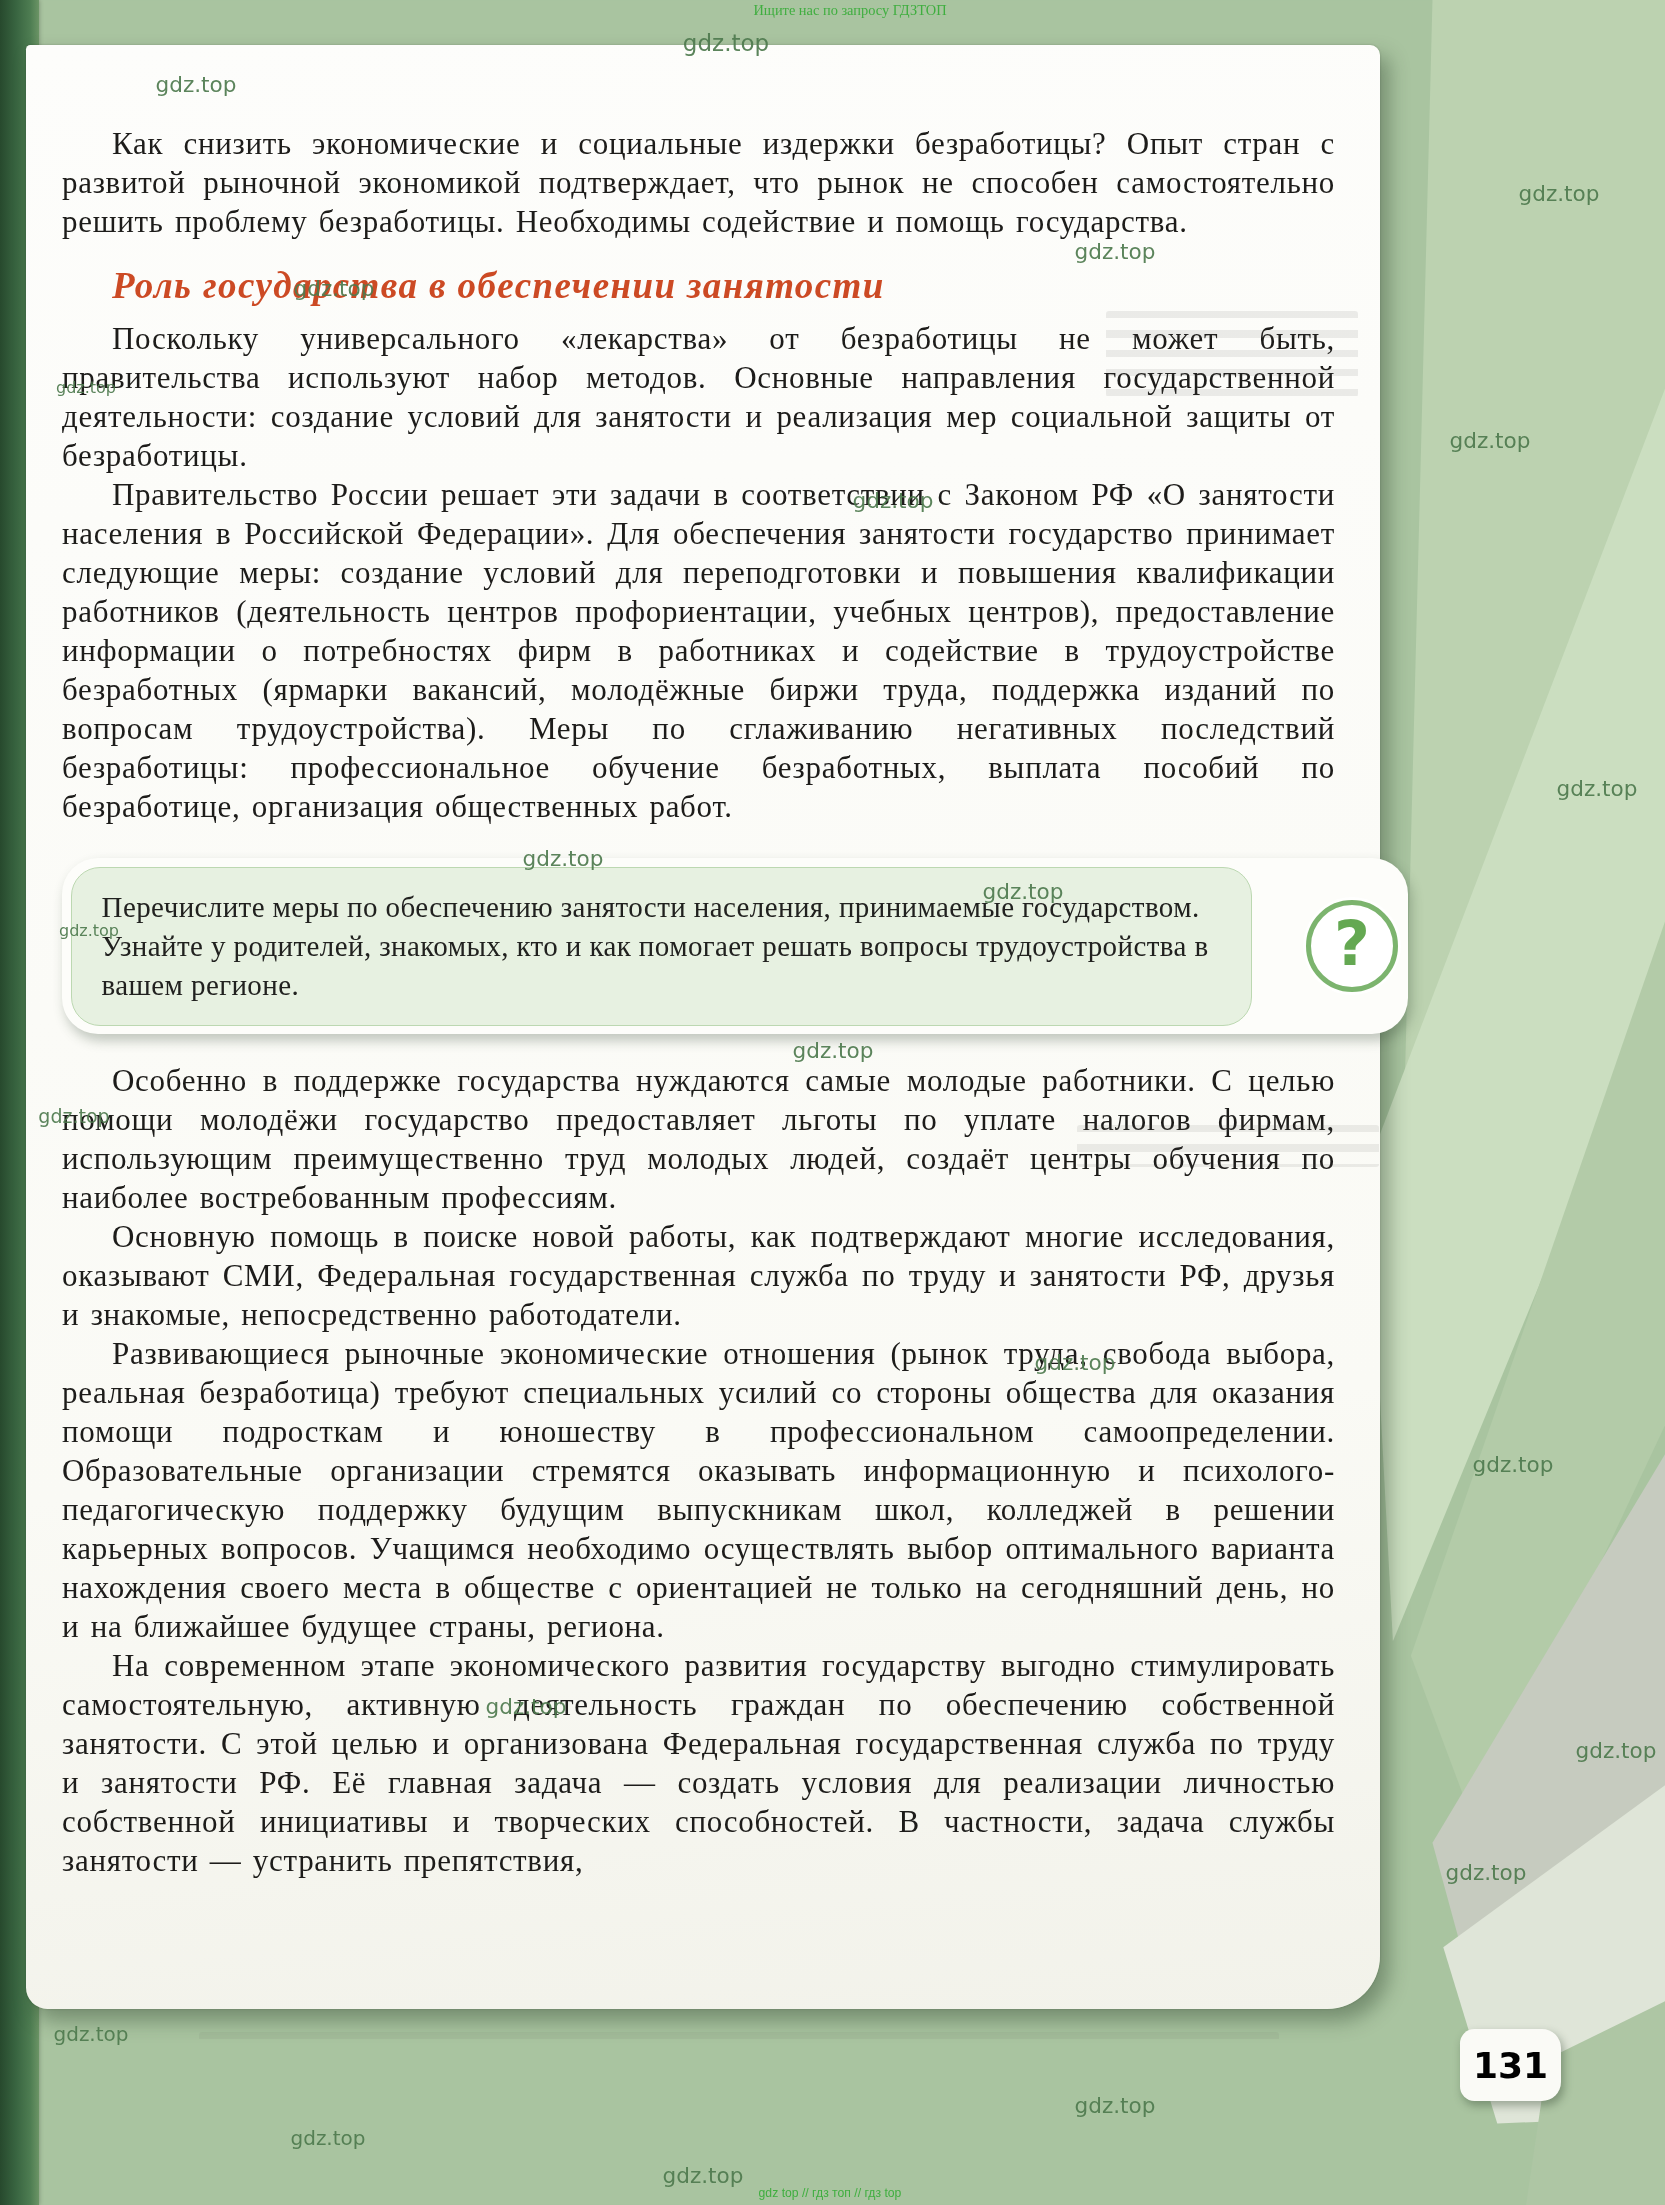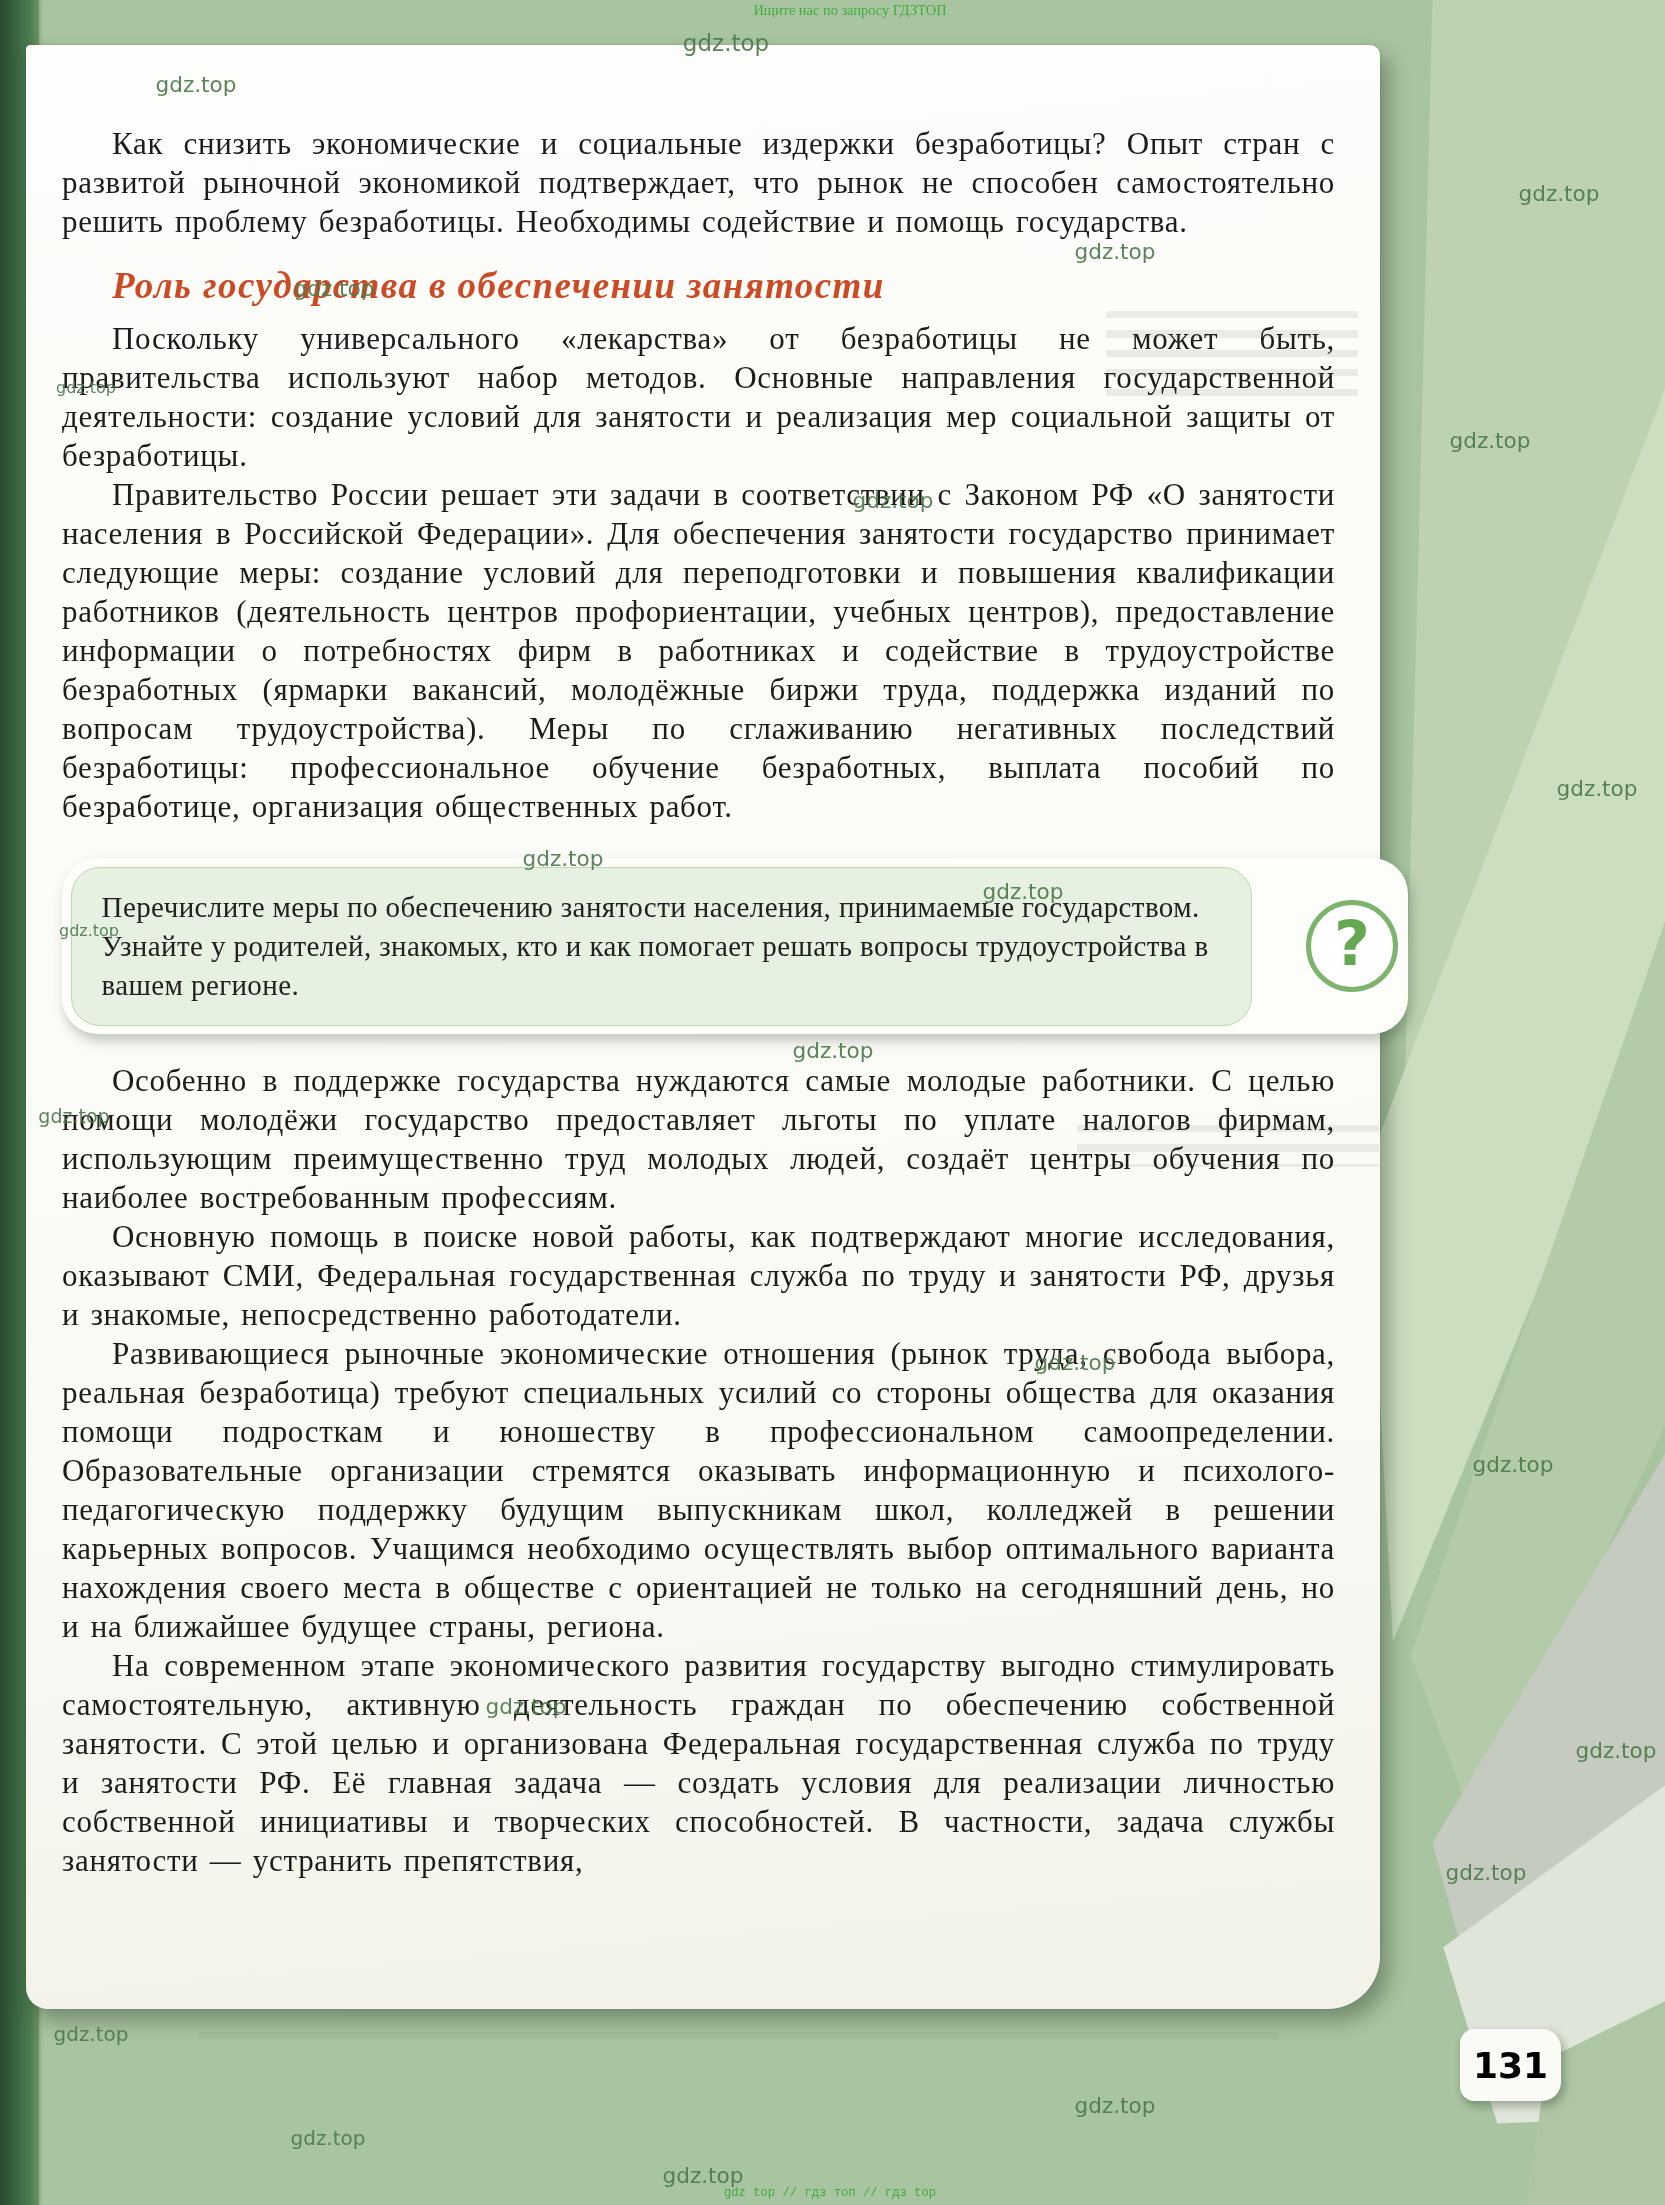--- a/index.html
+++ b/index.html
@@ -52,21 +52,21 @@
     display:flex; align-items:center; justify-content:center;
     font-family:"DejaVu Sans", sans-serif; font-weight:bold; font-size:36px; color:#000000; }
 
   .wm-layer { position:absolute; left:0; top:0; width:1665px; height:2205px; pointer-events:none; z-index:5; }
   .wm { position:absolute; transform:translate(-50%,-50%);
     font-family:"DejaVu Sans", sans-serif; color:#4e7a4e; opacity:.92; white-space:nowrap; }
 
   .top-banner { position:absolute; top:2.2px; left:830px; transform:translateX(-50%);
     font-family:Liberation Serif, serif; font-size:14.4px; color:#3fae3f; z-index:6; white-space:nowrap;margin-left:20px; }
   .bottom-banner { position:absolute; top:2186px; left:830px; transform:translateX(-50%);
-    font-family:Liberation Mono, monospace; font-size:12.2px; color:#3fae3f; z-index:6; white-space:nowrap; }
+    font-family:Liberation Sans, sans-serif; font-size:12.2px; color:#3fae3f; z-index:6; white-space:nowrap; }
 </style>
 </head>
 <body>
 <div id="screen">
 
   <svg class="bg-svg" viewBox="0 0 2313 3063" xmlns="http://www.w3.org/2000/svg">
     <rect x="0" y="0" width="2313" height="3063" fill="#a9c4a0"></rect>
     <polygon points="1990,0 2313,0 2313,660 1945,1760" fill="#bcd2b0"></polygon>
     <polygon points="2313,540 2313,1360 1935,2280 1900,1620" fill="#cbdec0"></polygon>
     <polygon points="2313,1280 2313,1980 2050,2540 1960,2300" fill="#b3cba8"></polygon>

